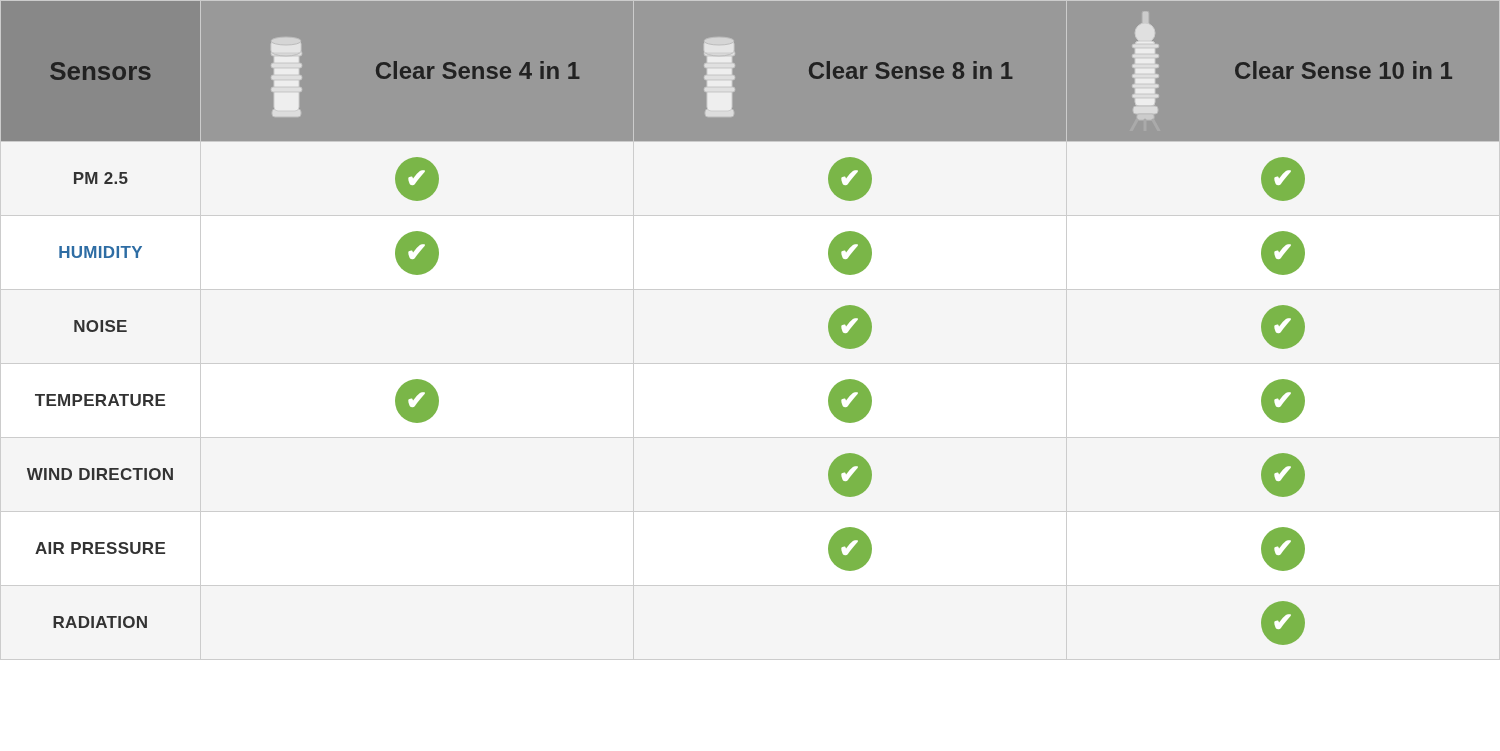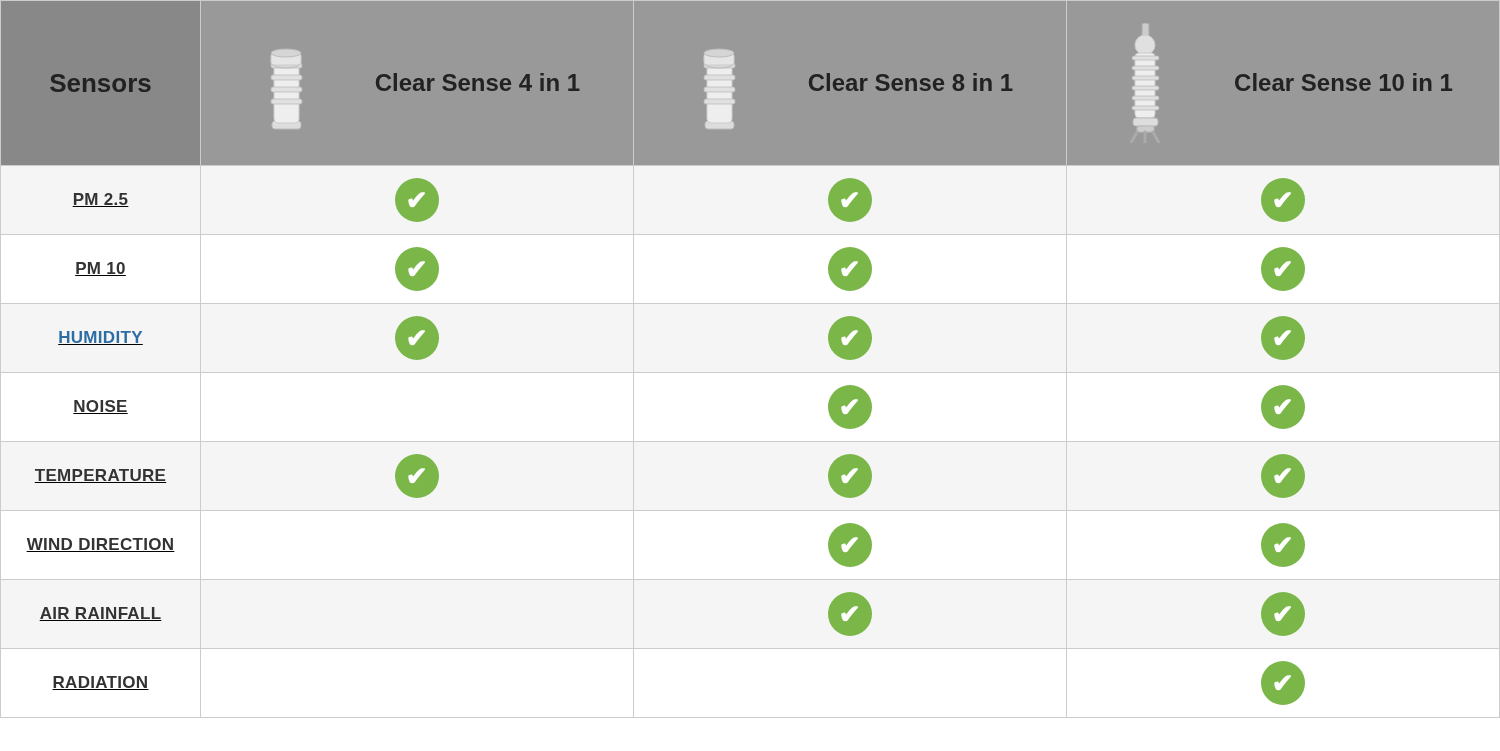--- a/index.html
+++ b/index.html
@@ -13,21 +13,21 @@
     .comparison-table {
       width: 100%;
       border-collapse: collapse;
     }
 
     .comparison-table th,
     .comparison-table td {
       border: 1px solid #ccc;
       text-align: center;
       vertical-align: middle;
-      padding: 12px;
+      padding: 0;
     }
 
     
     .header-row th {
       background: #999;
       color: #fff;
       font-weight: bold;
       height: 135px;
     }
 
@@ -55,25 +55,24 @@
     .product-title {
       font-size: 24px;
       font-weight: bold;
       color: #222;
       text-align: left;
       margin-left: 40px;
     }
 
     
     .data-row td {
-      height: 62px;
+      height: 74px;
       font-size: 17px;
       font-weight: 600;
       letter-spacing: 0.5px;
-      text-decoration: underline;
     }
 
     .data-row:nth-child(odd) {
       background: #f5f5f5;
     }
 
     .data-row:nth-child(even) {
       background: #fff;
     }
 
@@ -197,26 +196,20 @@
     </tr>
   </thead>
   <tbody id="table-body">
   <tr class="data-row">
         <td><span class="sensor-name">PM 2.5</span></td>
         <td><span class="checkmark"></span></td>
         <td><span class="checkmark"></span></td>
         <td><span class="checkmark"></span></td>
       </tr>
       <tr class="data-row">
-        <td><span class="sensor-name">PM 10</span></td>
-        <td><span class="checkmark"></span></td>
-        <td><span class="checkmark"></span></td>
-        <td><span class="checkmark"></span></td>
-      </tr>
-      <tr class="data-row">
         <td><span class="sensor-name blue-text">HUMIDITY</span></td>
         <td><span class="checkmark"></span></td>
         <td><span class="checkmark"></span></td>
         <td><span class="checkmark"></span></td>
       </tr>
       <tr class="data-row">
         <td><span class="sensor-name">NOISE</span></td>
         <td></td>
         <td><span class="checkmark"></span></td>
         <td><span class="checkmark"></span></td>
@@ -227,21 +220,21 @@
         <td><span class="checkmark"></span></td>
         <td><span class="checkmark"></span></td>
       </tr>
       <tr class="data-row">
         <td><span class="sensor-name">WIND DIRECTION</span></td>
         <td></td>
         <td><span class="checkmark"></span></td>
         <td><span class="checkmark"></span></td>
       </tr>
       <tr class="data-row">
-        <td><span class="sensor-name">AIR RAINFALL</span></td>
+        <td><span class="sensor-name">AIR PRESSURE</span></td>
         <td></td>
         <td><span class="checkmark"></span></td>
         <td><span class="checkmark"></span></td>
       </tr>
       <tr class="data-row">
         <td><span class="sensor-name">RADIATION</span></td>
         <td></td>
         <td></td>
         <td><span class="checkmark"></span></td>
       </tr>

